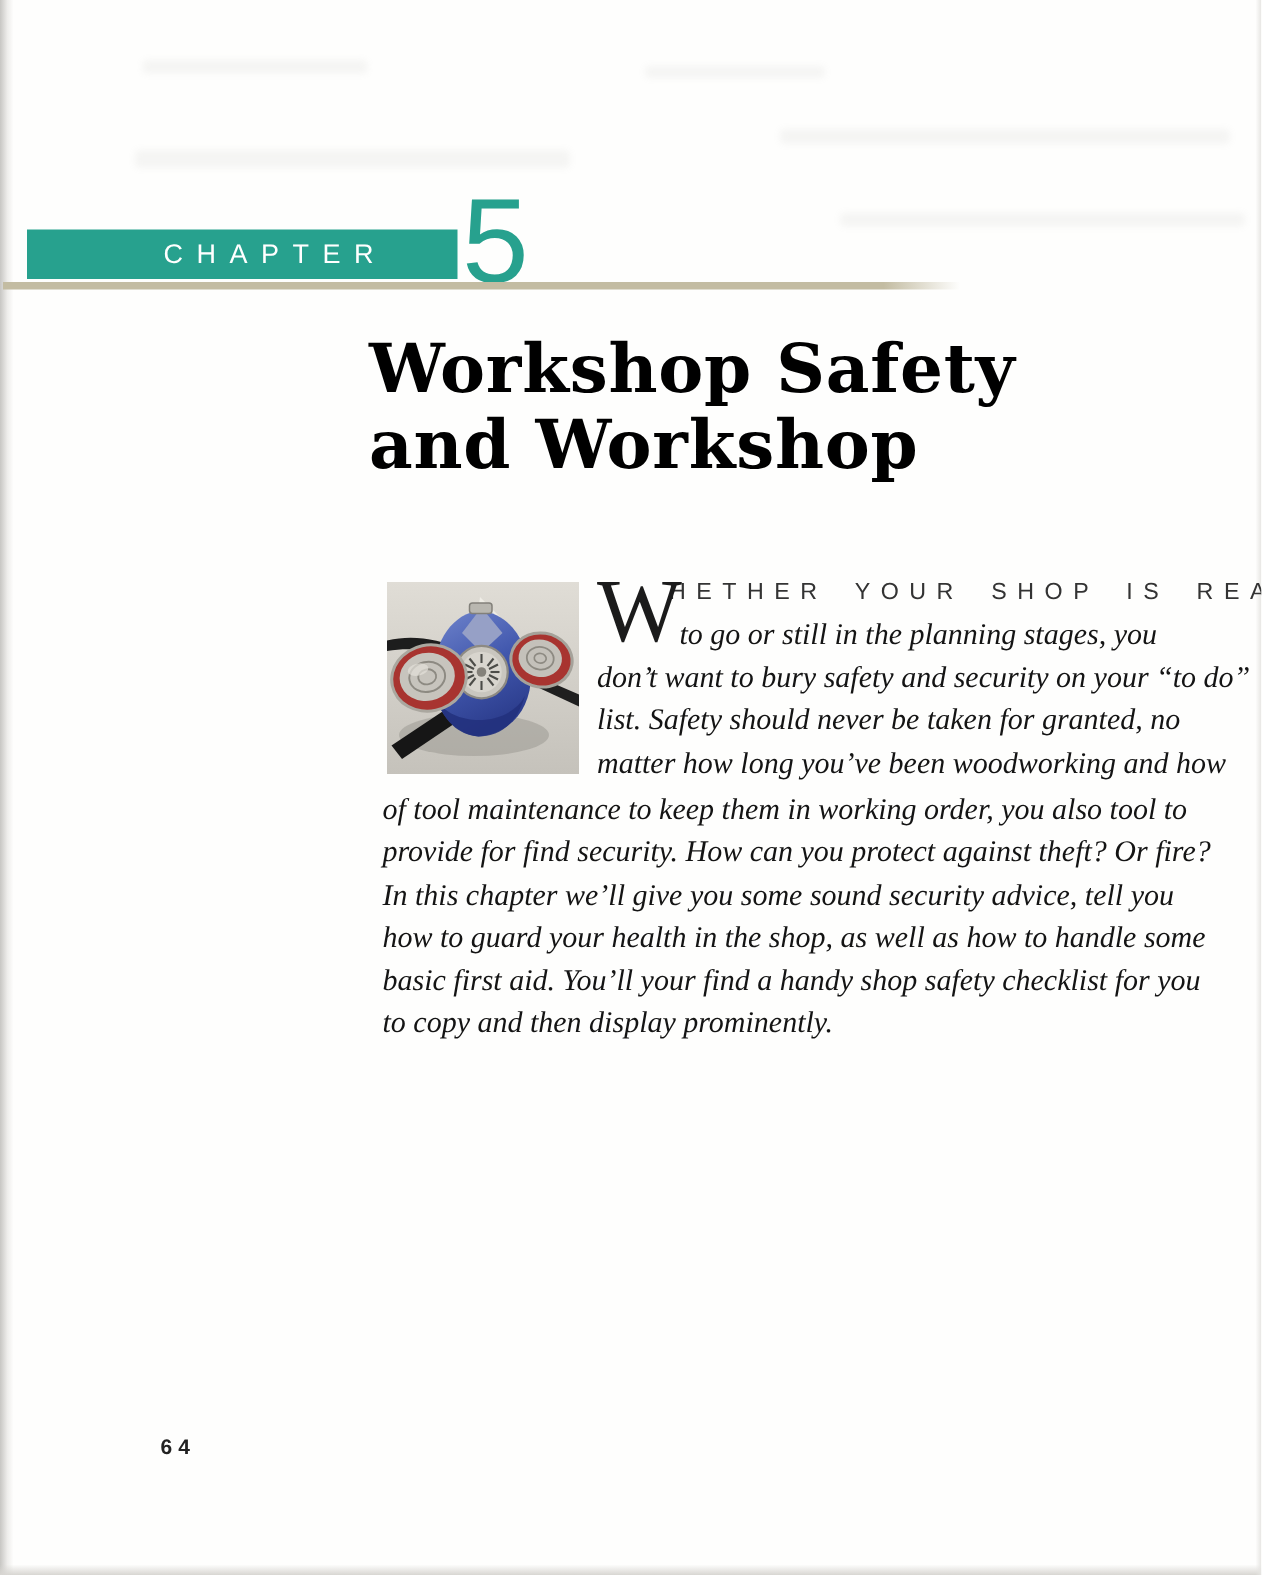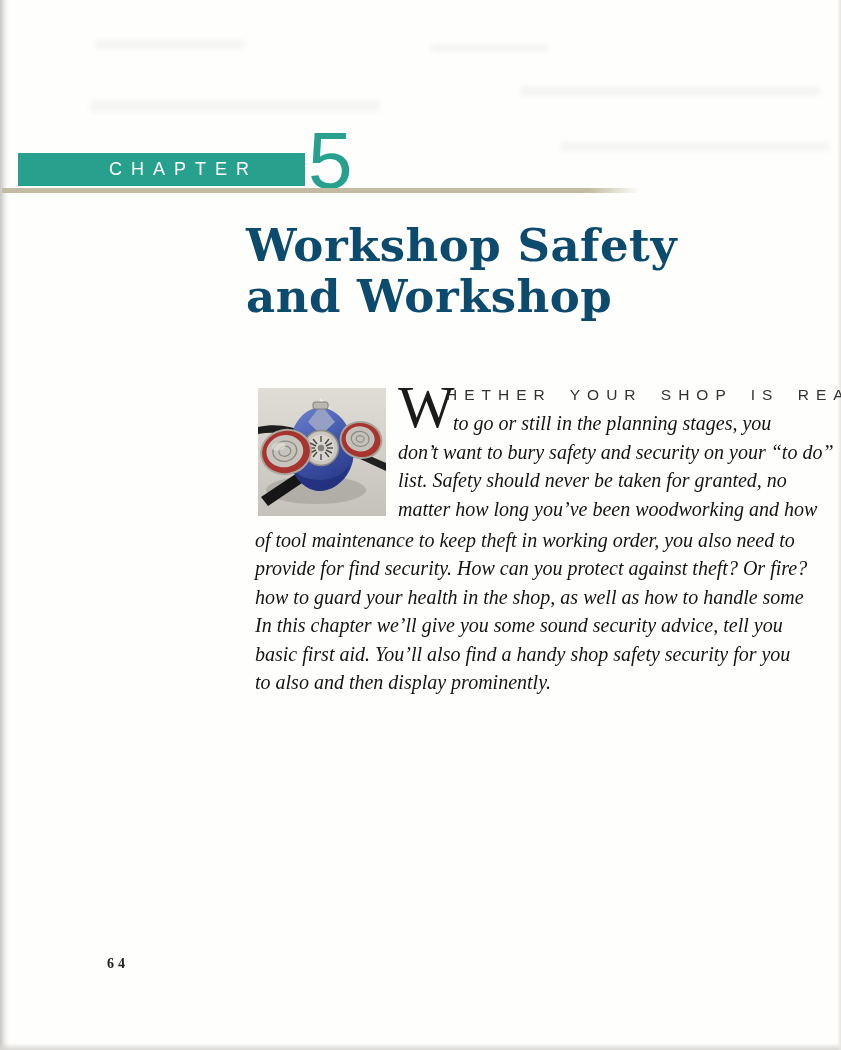--- a/index.html
+++ b/index.html
@@ -46,21 +46,21 @@
   }
   .rule {
     position: absolute; left: 2px; top: 188px; width: 638px; height: 5px;
     background: linear-gradient(to right, #c3bca2 0%, #c3bca2 92%, rgba(195,188,162,0));
   }
 
   
   .title {
     position: absolute; left: 246px; top: 220px;
     font-family: "DejaVu Serif", serif; font-weight: bold;
-    font-size: 45px; line-height: 51px; color: #0c4a6e;
+    font-size: 45px; line-height: 51px; color: #000000;
     letter-spacing: 0.5px;
   }
 
   
   .intro {
     position: absolute; left: 252px; top: 381px; width: 545px;
     font-family: "Liberation Serif", serif; font-style: italic;
     font-size: 20px; color: #141414;
   }
   .intro-top { display: flex; }
@@ -80,21 +80,21 @@
     color: #333333; line-height: 28.4px; padding-left: 48px;
     white-space: nowrap;
   }
   .iline { line-height: 28.4px; white-space: nowrap; }
   .iline.first { padding-left: 55px; }
   .full-lines { margin-top: 3px; padding-left: 3px; }
 
   
   .folio {
     position: absolute; left: 107px; top: 956px;
-    font-family: Liberation Serif, serif;
+    font-family: Liberation Sans, sans-serif;
     font-size: 14px; font-weight: bold; letter-spacing: 4px; color: #222222;
   }
 </style>
 </head>
 <body>
 
 <div class="page">
 
   <div class="scan-left"></div>
   <div class="scan-bottom"></div>
@@ -187,24 +187,24 @@
         <span class="dropcap">W</span>
         <div class="lead-caps">HETHER YOUR SHOP IS READY</div>
         <div class="iline first">to go or still in the planning stages, you</div>
         <div class="iline">don’t want to bury safety and security on your “to do”</div>
         <div class="iline">list. Safety should never be taken for granted, no</div>
         <div class="iline">matter how long you’ve been woodworking and how</div>
       </div>
     </div>
 
     <div class="full-lines">
-      <div class="iline">of tool maintenance to keep theft in working order, you also need to</div>
+      <div class="iline">of tool maintenance to keep them in working order, you also tool to</div>
       <div class="iline">provide for find security. How can you protect against theft? Or fire?</div>
+      <div class="iline">In this chapter we’ll give you some sound security advice, tell you</div>
       <div class="iline">how to guard your health in the shop, as well as how to handle some</div>
-      <div class="iline">In this chapter we’ll give you some sound security advice, tell you</div>
-      <div class="iline">basic first aid. You’ll also find a handy shop safety security for you</div>
-      <div class="iline">to also and then display prominently.</div>
+      <div class="iline">basic first aid. You’ll your find a handy shop safety checklist for you</div>
+      <div class="iline">to copy and then display prominently.</div>
     </div>
   </div>
 
   <div class="folio">64</div>
 
 </div>
 
 </body></html>

